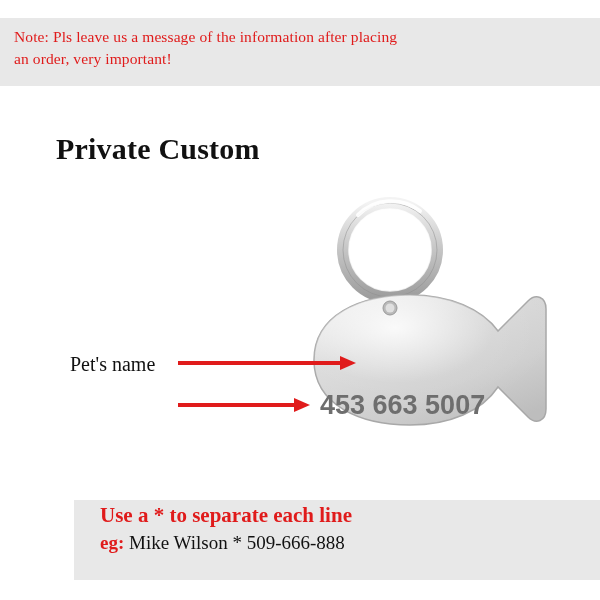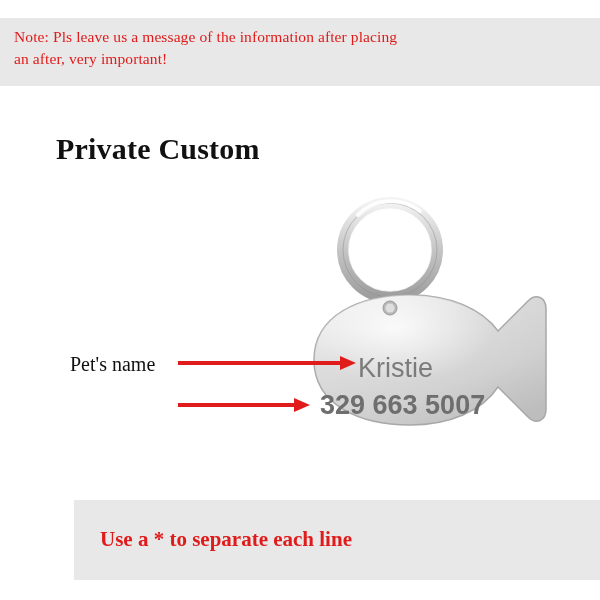--- a/index.html
+++ b/index.html
@@ -112,21 +112,21 @@
 
   
   .bottom-box {
     position: absolute;
     left: 74px;
     top: 500px;
     width: 526px;
     height: 80px;
     background: #e8e8e8;
     box-sizing: border-box;
-    padding: 26px 0 0 26px;
+    padding: 2px 0 0 26px;
   }
   .bottom-line1 {
     color: #e01b1b;
     font-weight: bold;
     font-size: 21px;
     font-family: "Liberation Serif", serif;
     line-height: 1.25;
   }
   .bottom-line2 {
     font-size: 19px;
@@ -143,21 +143,21 @@
     color: #111111;
   }
 </style>
 </head>
 <body>
 
 <div class="page">
 
   <div class="note-banner">
     <div class="note-text">Note: Pls leave us a message of the information after placing</div>
-    <div class="note-text">an after, very important!</div>
+    <div class="note-text">an order, very important!</div>
   </div>
 
   <div class="title">Private Custom</div>
 
   <div class="product-area">
     <svg class="tag-svg" width="290" height="300" viewBox="0 0 290 300">
       <defs>
         <linearGradient id="ringGrad" x1="0" y1="0" x2="0" y2="1">
           <stop offset="0%" stop-color="#f3f3f3"></stop>
           <stop offset="45%" stop-color="#c9c9c9"></stop>
@@ -203,36 +203,39 @@
                  C246,246 236,250 228,242
                  L198,212
                  C182,236 150,250 110,250
                  C60,250 14,230 14,185 Z" fill="url(#tagShine)"></path>
 
         <circle cx="90" cy="133" r="7" fill="#b9b9b9" stroke="#9a9a9a" stroke-width="1"></circle>
         <circle cx="90" cy="133" r="4.5" fill="#ffffff" opacity="0.55"></circle>
       </g>
     </svg>
 
-    <div class="engrave engrave-name">Kristie</div>
-    <div class="engrave engrave-phone">329 663 5007</div>
+    <div class="engrave engrave-phone">453 663 5007</div>
   </div>
 
   <div class="callout callout-name">Pet's name</div>
   <div class="arrow arrow-name">
     <svg width="178" height="14" viewBox="0 0 178 14">
       <line x1="0" y1="7" x2="162" y2="7" stroke="#e01b1b" stroke-width="4"></line>
       <polygon points="162,0 178,7 162,14" fill="#e01b1b"></polygon>
     </svg>
   </div>
 
   <div class="arrow arrow-phone">
     <svg width="132" height="14" viewBox="0 0 132 14">
       <line x1="0" y1="7" x2="116" y2="7" stroke="#e01b1b" stroke-width="4"></line>
       <polygon points="116,0 132,7 116,14" fill="#e01b1b"></polygon>
     </svg>
   </div>
 
   <div class="bottom-box">
     <div class="bottom-line1">Use a * to separate each line</div>
+    <div class="bottom-line2">
+      <span class="bottom-eg">eg:</span>
+      <span class="bottom-example">Mike  Wilson * 509-666-888</span>
+    </div>
   </div>
 
 </div>
 
 </body></html>

